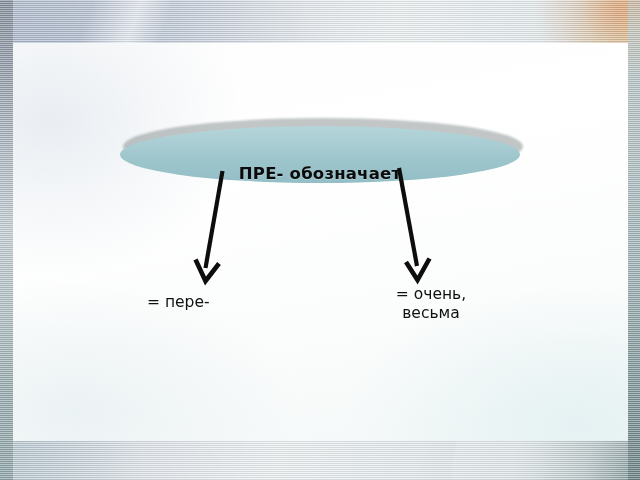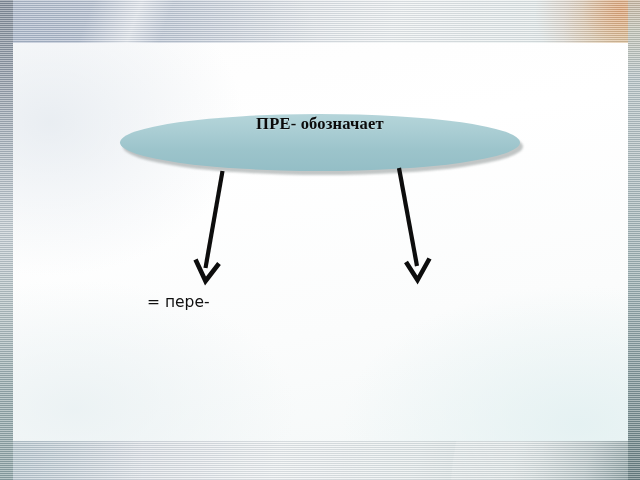--- a/index.html
+++ b/index.html
@@ -114,29 +114,28 @@
     top: 4px;
     width: 400px;
     height: 57px;
     border-radius: 50%;
     background: rgba(110,118,120,0.42);
     filter: blur(1.2px);
   }
   .ellipse-body {
     position: absolute;
     left: 0;
-    top: 0;
+    top: 12px;
     width: 400px;
     height: 57px;
     border-radius: 50%;
     background: linear-gradient(180deg, #b5d5da 0%, #a9cdd3 32%, #9cc4cb 62%, #94bec6 100%);
     display: flex;
-    align-items: flex-start;
+    align-items: flex-end;
     justify-content: center;
-    font-family: Liberation Serif, serif;
   }
   .ellipse-title {
     font-size: 16.5px;
     font-weight: bold;
     color: #0b0b0b;
     letter-spacing: 0.2px;
     white-space: nowrap;
     text-shadow: 0 1px 0 rgba(255,255,255,0.25);
   }
 
@@ -198,14 +197,16 @@
       <path d="M 195.5 259.5 L 205.5 281 L 219 263.5" stroke="#0d0d0d" stroke-width="4.6" stroke-linecap="butt" stroke-linejoin="miter" fill="none"></path>
     </g>
     <g>
       <path d="M 399 168 L 417 266" stroke="#0d0d0d" stroke-width="4.2" stroke-linecap="butt" fill="none"></path>
       <path d="M 406 262 L 417.5 280 L 429.5 258.5" stroke="#0d0d0d" stroke-width="4.6" stroke-linecap="butt" stroke-linejoin="miter" fill="none"></path>
     </g>
   </svg>
 
   <div class="label label-left">= пере-</div>
 
+  <div class="label label-right">= очень,
+весьма</div>
 
 </div>
 
 </body></html>

